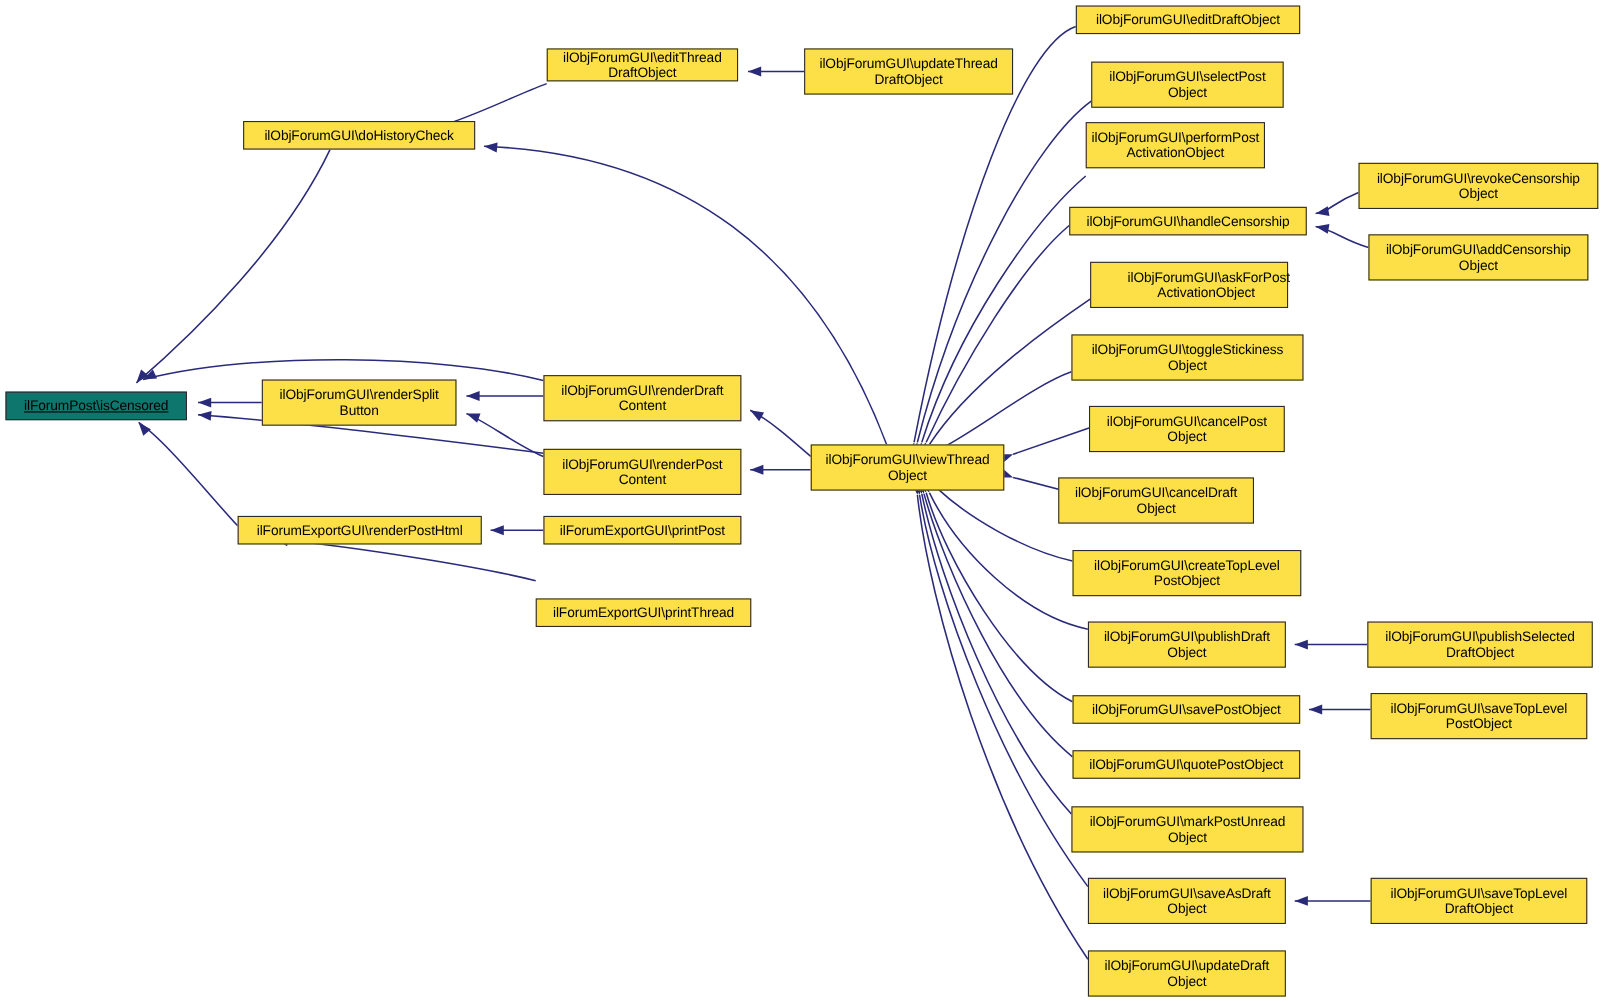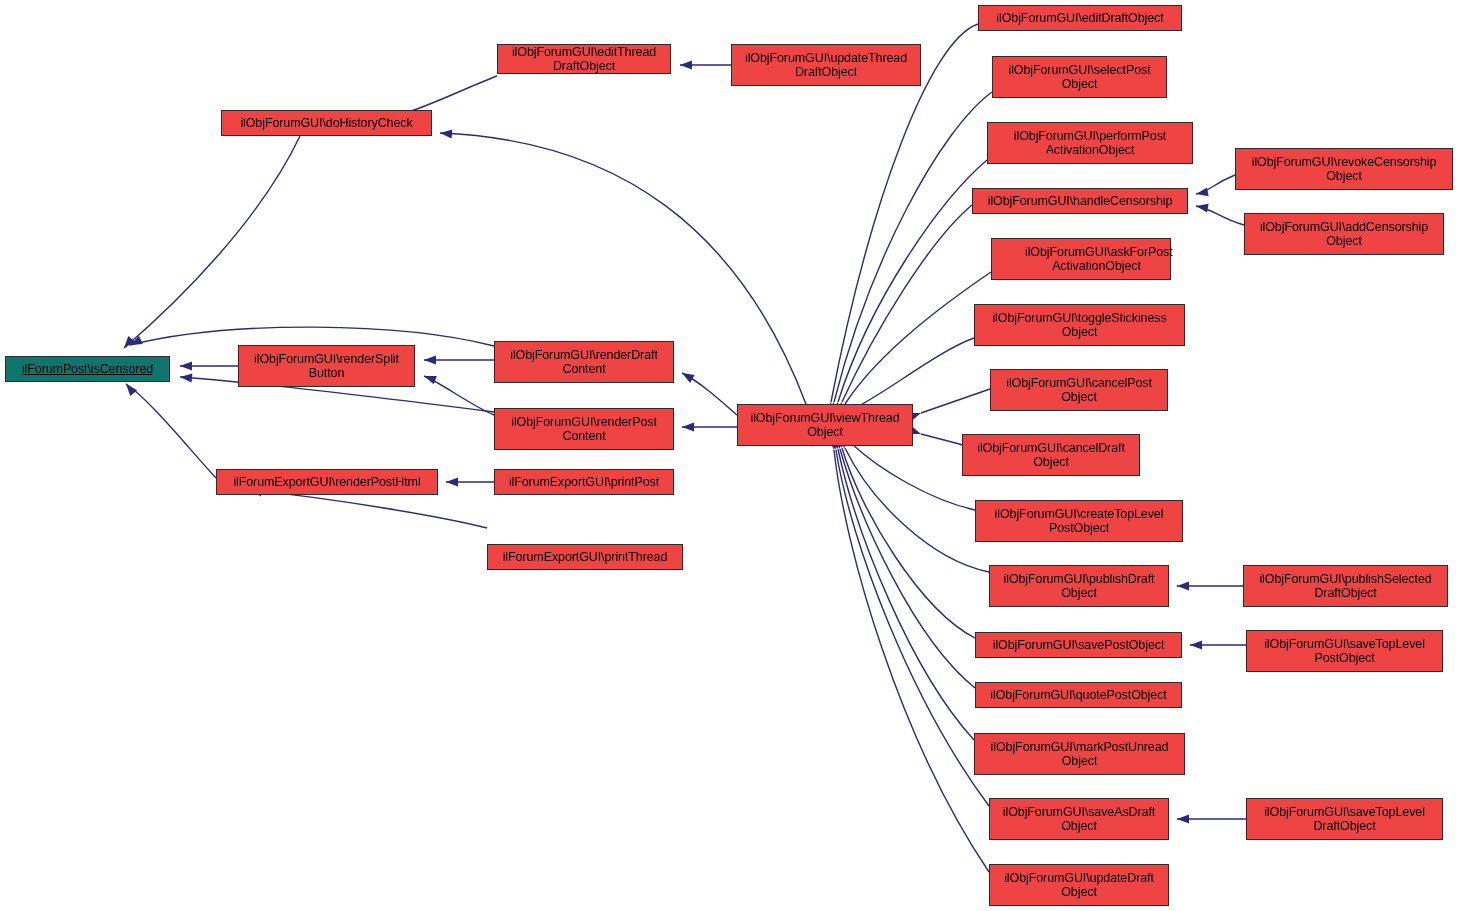--- a/index.html
+++ b/index.html
@@ -20,21 +20,21 @@
     left: 0;
     top: 0;
     width: 1460px;
     height: 911px;
     pointer-events: none;
   }
   .node {
     position: absolute;
     box-sizing: border-box;
     border: 1px solid #2b2b2b;
-    background: #ef4444;
+    background: #fde047;
     color: #000000;
     font-size: 12.5px;
     line-height: 14.5px;
     display: flex;
     align-items: center;
     justify-content: center;
     text-align: center;
     letter-spacing: -0.1px;
     z-index: 2;
     padding: 0 2px;
@@ -163,21 +163,21 @@
         <span class="lbl">ilObjForumGUI\viewThread
 Object</span>
       </div>
       <div class="node" style="left: 978px; top: 5px; width: 204px; height: 26px;">
         <span class="lbl">ilObjForumGUI\editDraftObject</span>
       </div>
       <div class="node" style="left: 992px; top: 56px; width: 175px; height: 42px;">
         <span class="lbl">ilObjForumGUI\selectPost
 Object</span>
       </div>
-      <div class="node" style="left: 987px; top: 122px; width: 206px; height: 42px;">
+      <div class="node" style="left: 987px; top: 111px; width: 163px; height: 42px;">
         <span class="lbl">ilObjForumGUI\performPost
 ActivationObject</span>
       </div>
       <div class="node" style="left: 972px; top: 188px; width: 216px; height: 26px;">
         <span class="lbl">ilObjForumGUI\handleCensorship</span>
       </div>
       <div class="node" style="left: 1235px; top: 148px; width: 218px; height: 42px;">
         <span class="lbl">ilObjForumGUI\revokeCensorship
 Object</span>
       </div>

